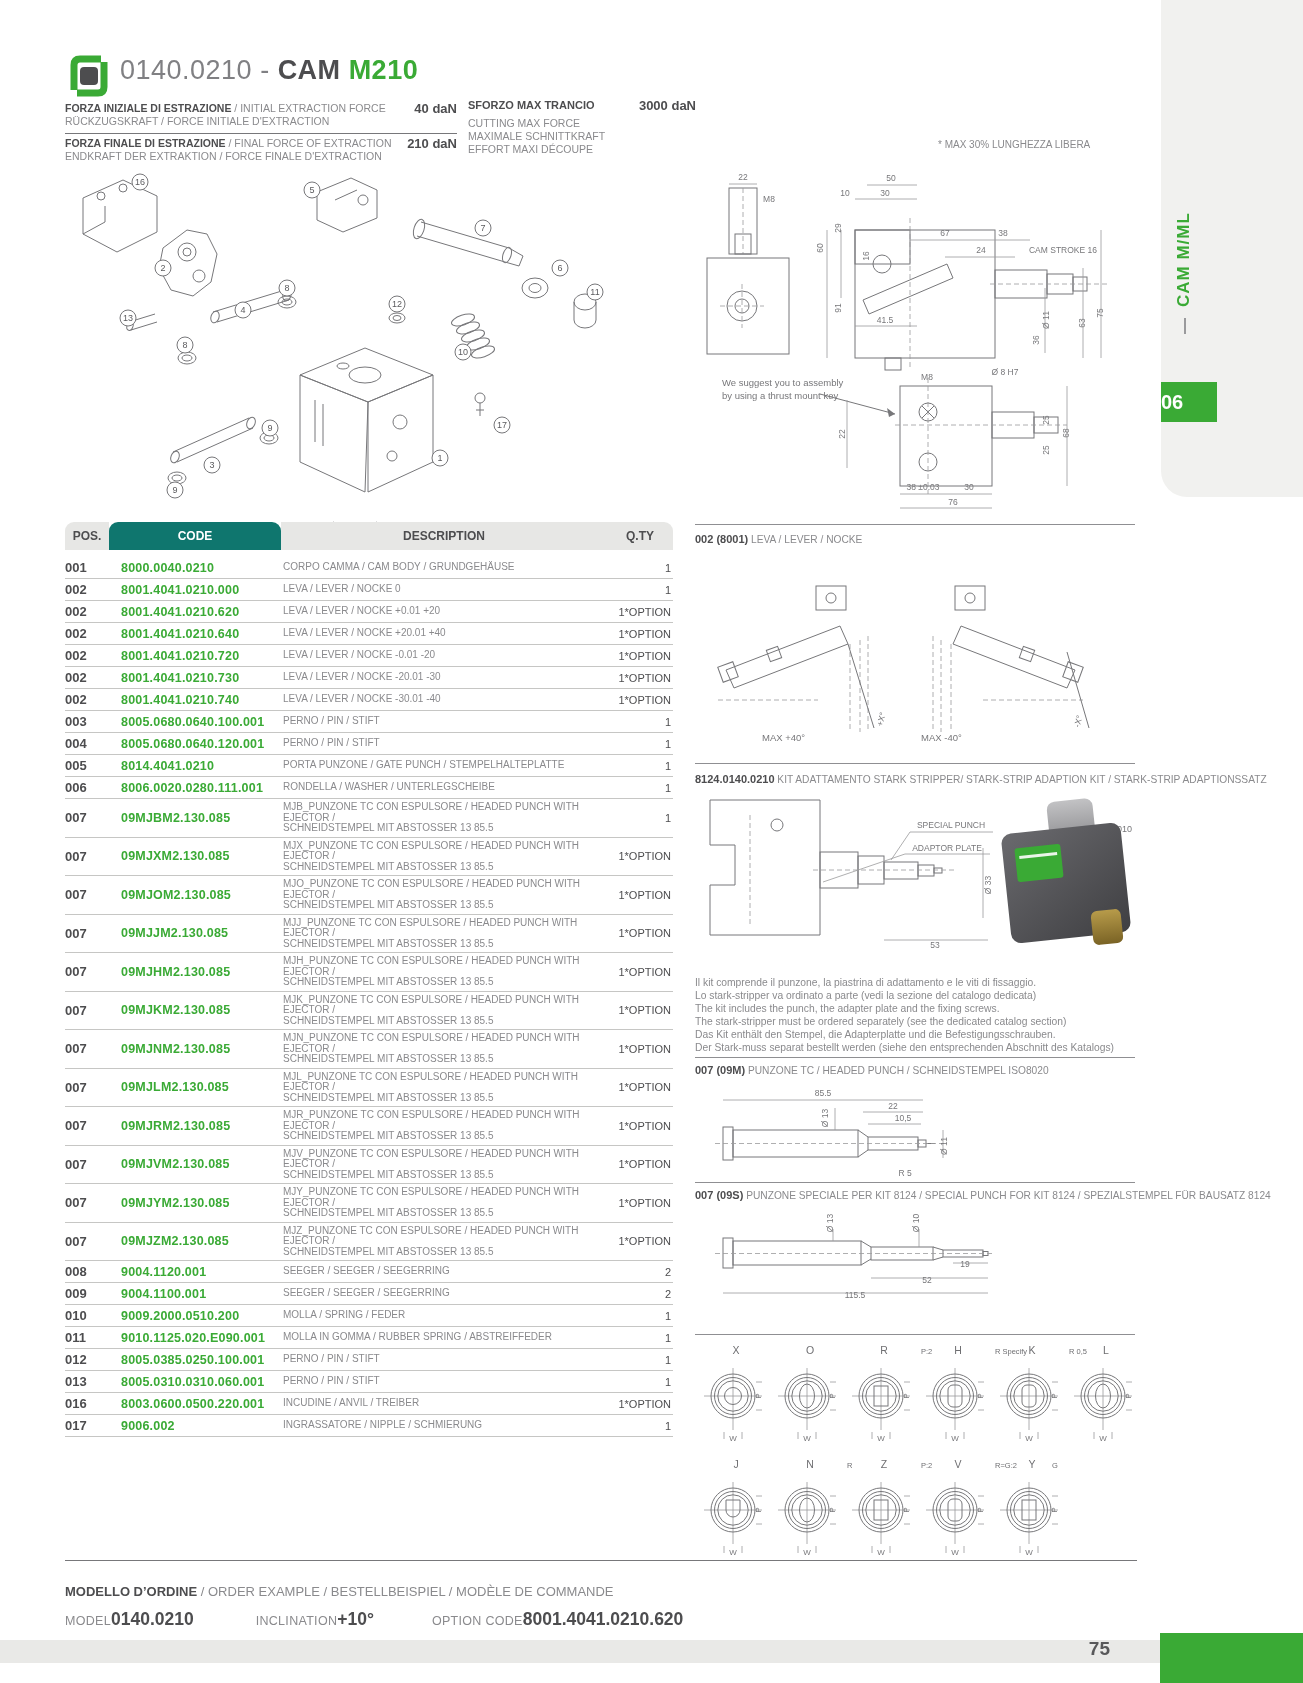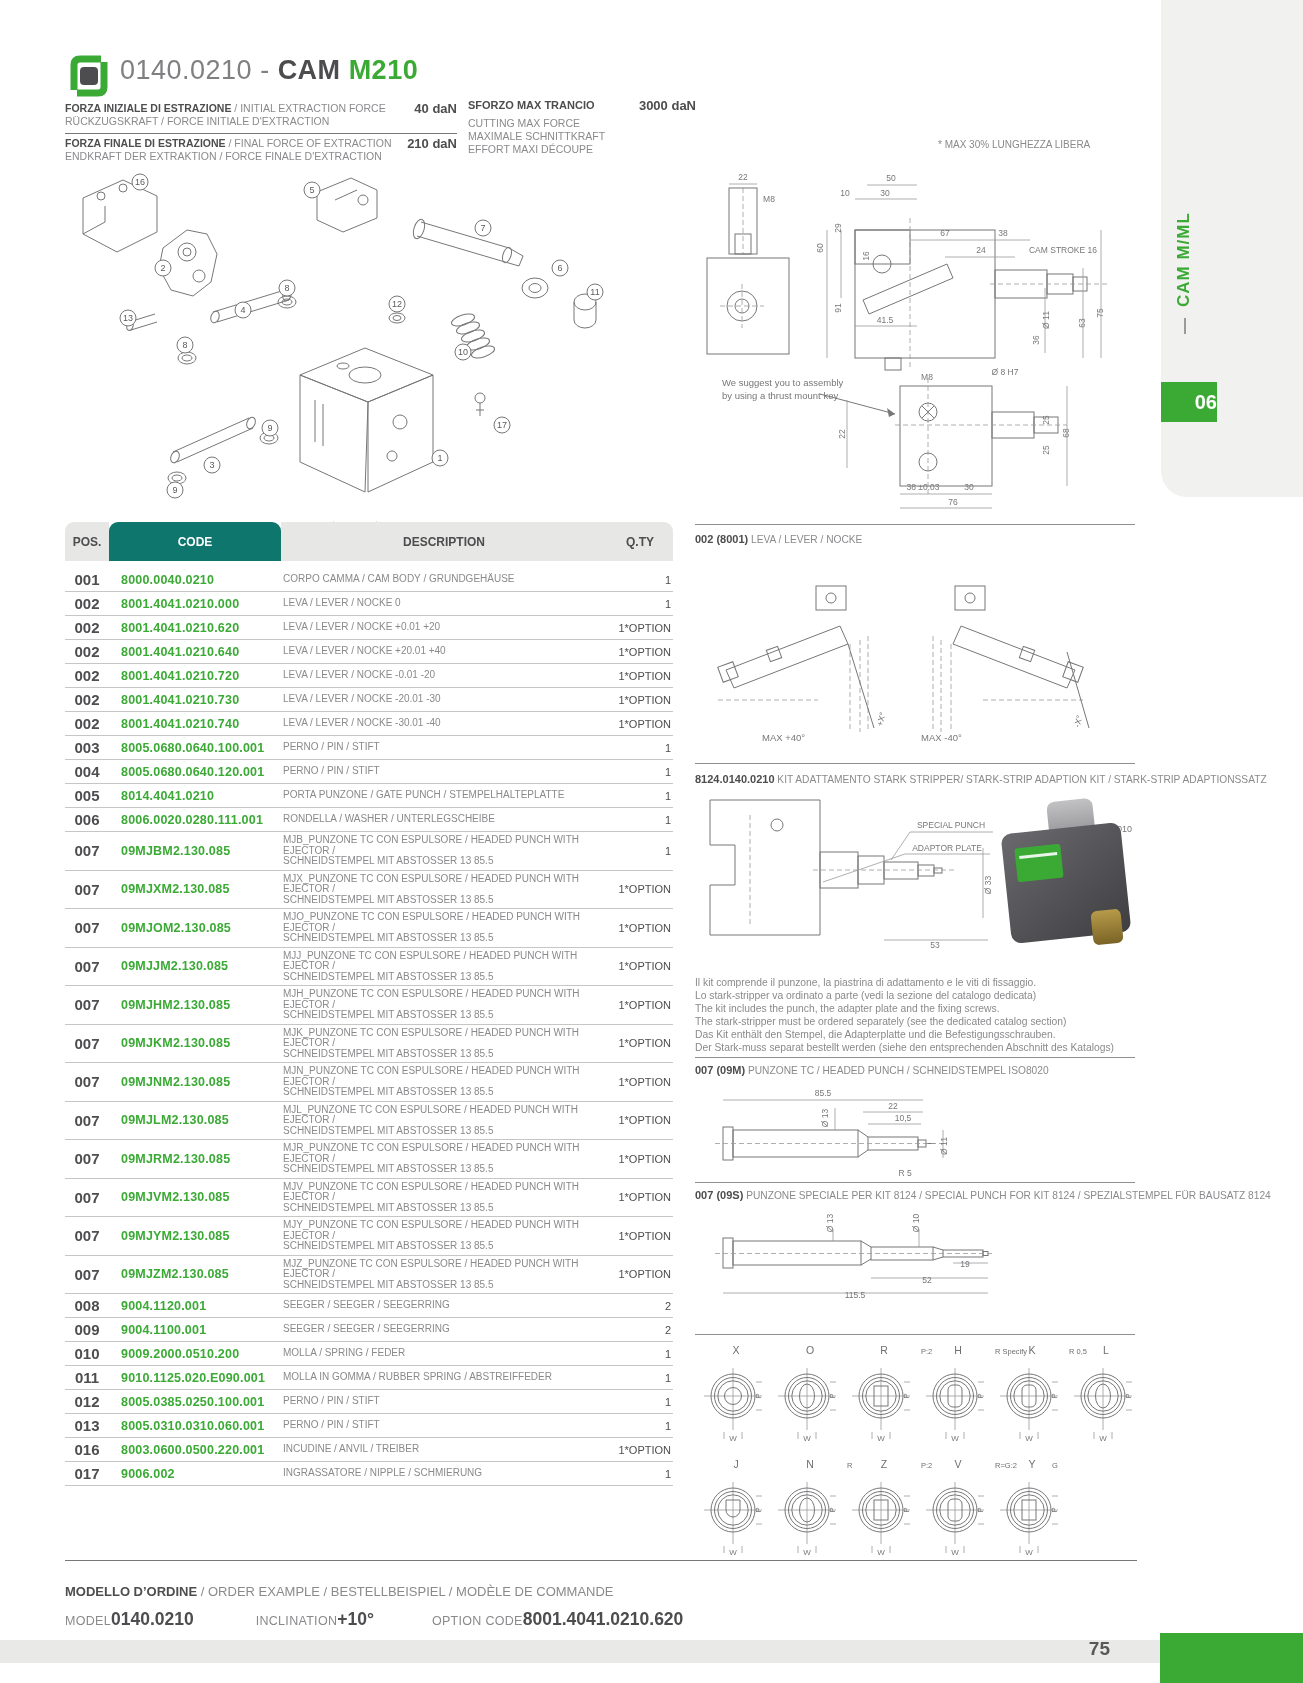--- a/index.html
+++ b/index.html
@@ -17,44 +17,44 @@
 .spec-lbl b{color:#4d4d4f}
 .spec-lbl{color:#8a8a8d}
 .spec-val{color:#4d4d4f;font-weight:bold;font-size:13px;white-space:nowrap;padding-left:8px}
 .specs-right{left:468px;top:99px;width:228px;font-size:10.5px;line-height:13px}
 .specs-right .spec-lbl b{font-size:11px}
 .free-note{left:938px;top:139px;font-size:10px;color:#8a8a8d}
 
 .side-tab{right:0;top:0;width:142px;height:497px;background:#f1f1ef;border-radius:0 0 0 26px}
 .side-tab-label{position:absolute;left:13px;top:92px;height:215px;writing-mode:vertical-rl;transform:rotate(180deg);color:#3aaa35;font-weight:bold;font-size:17px;letter-spacing:1px;white-space:nowrap}
 .side-tab-divider{position:absolute;left:23px;top:318px;width:2px;height:16px;background:#9a9a9c}
-.side-tab-number{position:absolute;left:0;top:382px;width:56px;height:40px;background:#3aaa35;color:#fff;font-weight:bold;font-size:20px;text-align:right;line-height:40px}
+.side-tab-number{position:absolute;left:0;top:382px;width:56px;height:40px;background:#3aaa35;color:#fff;font-weight:bold;font-size:20px;text-align:left;line-height:40px}
 
 svg{overflow:visible}
 svg .ln{stroke:#77777a;stroke-width:1;fill:none}
 svg .thin{stroke:#9a9a9c;stroke-width:.8;fill:none}
 svg .dash{stroke:#9a9a9c;stroke-width:.8;fill:none;stroke-dasharray:5 3}
 svg text{fill:#77777a;font-family:"Liberation Sans",sans-serif;stroke:none}
 svg text.dim{font-size:8.5px;text-anchor:middle}
 svg text.dim.start{text-anchor:start}
 svg .balloon{fill:#fff;stroke:#77777a;stroke-width:1}
 svg text.bnum{font-size:9px;text-anchor:middle;fill:#5b5b5e}
 svg text.shp{font-size:10.5px;text-anchor:middle;fill:#6f6f72}
 svg text.note{font-size:7.5px;fill:#6f6f72}
 
 .ptable{left:65px;top:522px;width:608px}
-.thead{display:flex;height:39px;font-weight:bold;font-size:12px}
+.thead{display:flex;height:28px;font-weight:bold;font-size:12px}
 .th{display:flex;align-items:center;justify-content:center;background:#e7e7e5;color:#4d4d4f}
 .th-pos{width:44px;border-radius:9px 0 0 0}
 .th-code{width:172px;background:#0f766e;color:#fff;border-radius:9px 9px 0 0}
 .th-desc{flex:1}
 .th-qty{width:66px;border-radius:0 9px 0 0}
 .tbody{margin-top:7px}
 .trow{display:flex;align-items:center;border-bottom:1px solid #c6c6c4;padding:3px 0;min-height:13px}
-.tc-pos{width:44px;text-align:center;font-weight:bold;font-size:15px;color:#4d4d4f}
+.tc-pos{width:44px;text-align:left;font-weight:bold;font-size:13px;color:#4d4d4f}
 .tc-code{width:172px;padding-left:12px;font-weight:bold;font-size:12.5px;color:#3aaa35;letter-spacing:.2px}
 .tc-desc{flex:1;font-size:10px;line-height:10.5px;color:#8a8a8d;padding-left:2px}
 .tc-qty{width:66px;text-align:right;font-size:11px;color:#4d4d4f;padding-right:2px}
 
 .divider{height:1px;background:#8f8f92}
 .sec-head{font-size:10.2px;white-space:nowrap;color:#8a8a8d}
 .sec-head b{color:#4d4d4f;font-size:11px}
 .kit-par{left:695px;top:976px;width:450px;font-size:10.3px;line-height:13px;color:#8a8a8d}
 .kit-code-note{left:1058px;top:824px;width:74px;font-size:9px;color:#77777a;text-align:right}
 

